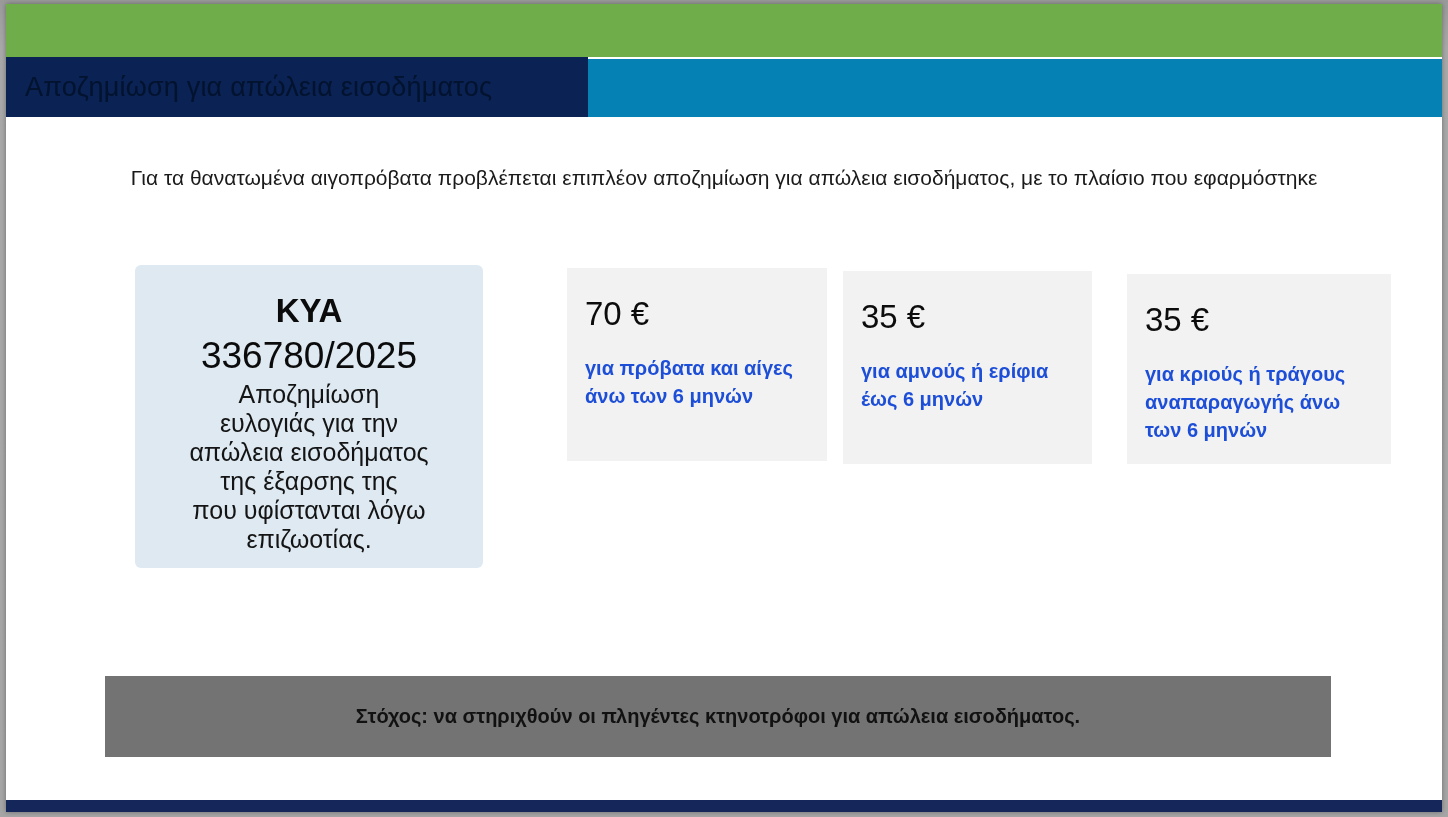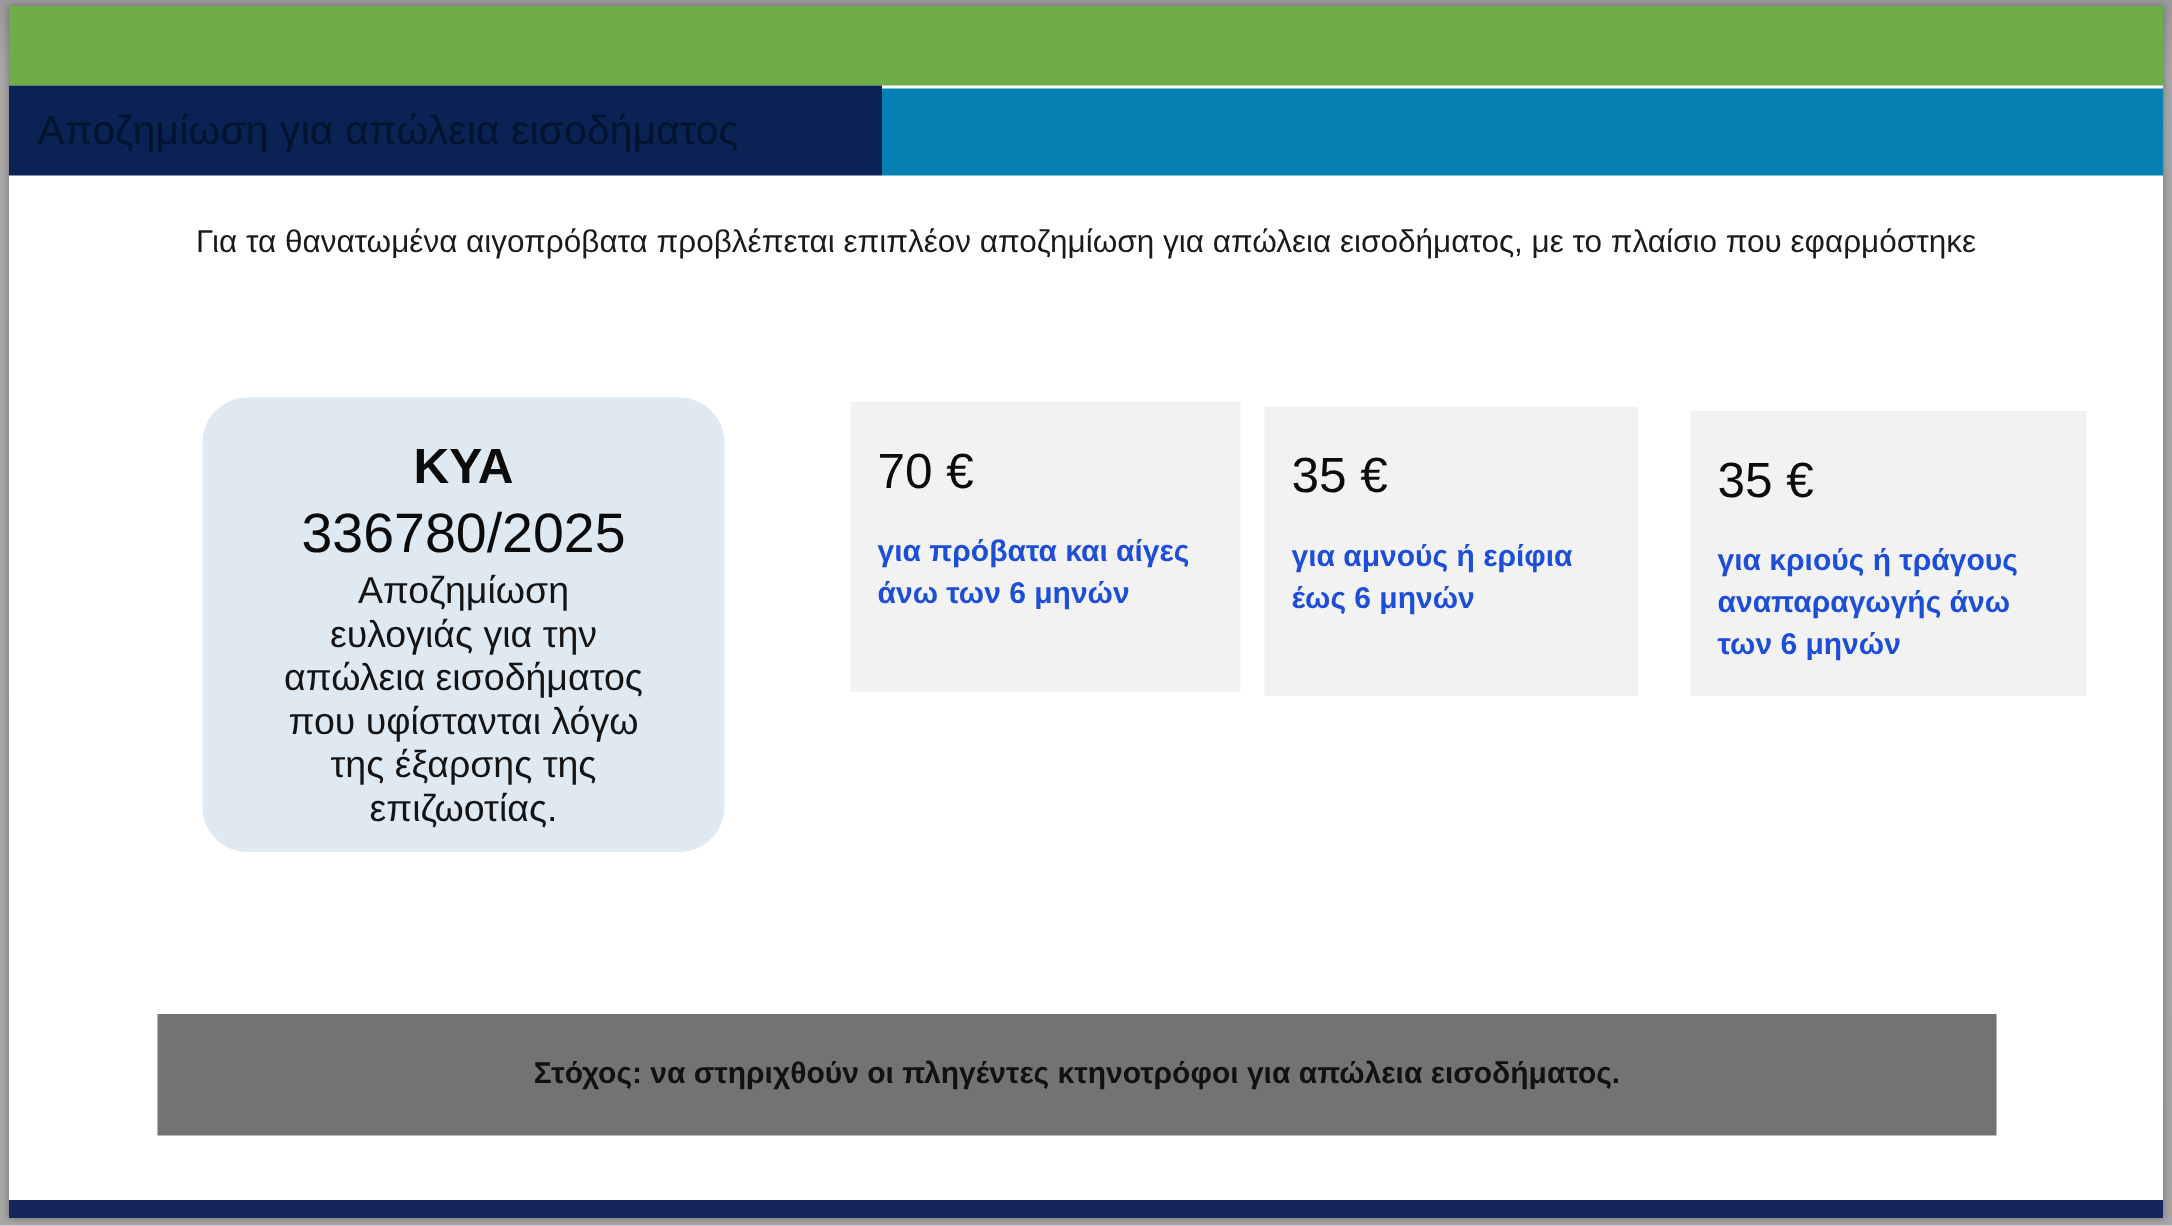--- a/index.html
+++ b/index.html
@@ -29,26 +29,26 @@
     padding-left:19px;box-sizing:border-box;
   }
   .title-block span{
     font-size:27px;color:#03132E;letter-spacing:0.2px;white-space:nowrap;
   }
   .blue-bar{
     position:absolute;left:582px;top:55px;width:854px;height:58px;
     background:#0581B4;
   }
   .intro{
-    position:absolute;left:73px;top:141px;width:1290px;
+    position:absolute;left:73px;top:157px;width:1290px;
     text-align:center;font-size:21px;line-height:33px;color:#1a1a1a;
   }
   .kya-box{
     position:absolute;left:129px;top:261px;width:348px;height:303px;
-    background:#DEE9F2;border-radius:30px;
+    background:#DEE9F2;border-radius:6px;
     text-align:center;color:#0b0b0b;box-sizing:border-box;
     padding-top:24px;
   }
   .kya-l1{font-size:33px;font-weight:bold;line-height:44px;}
   .kya-l2{font-size:37px;font-weight:normal;line-height:46px;}
   .kya-desc{font-size:25px;line-height:29px;margin-top:1px;color:#141414;}
   .card{
     position:absolute;background:#F2F2F2;box-sizing:border-box;
     padding:24px 18px 0 18px;color:#0c0c0c;
   }
@@ -86,22 +86,22 @@
         <div>Για τα θανατωμένα αιγοπρόβατα προβλέπεται επιπλέον αποζημίωση για απώλεια εισοδήματος, με το πλαίσιο που εφαρμόστηκε</div>
       </div>
 
     <div class="kya-box">
       <div class="kya-l1">ΚΥΑ</div>
       <div class="kya-l2">336780/2025</div>
       <div class="kya-desc">
           <div>Αποζημίωση</div>
           <div>ευλογιάς για την</div>
           <div>απώλεια εισοδήματος</div>
+          <div>της έξαρσης της</div>
           <div>που υφίστανται λόγω</div>
-          <div>της έξαρσης της</div>
           <div>επιζωοτίας.</div>
         </div>
     </div>
 
     <div class="card card1">
       <div class="amount">70 €</div>
       <div class="desc">για πρόβατα και αίγες άνω των 6 μηνών</div>
     </div>
 
     <div class="card card2">

